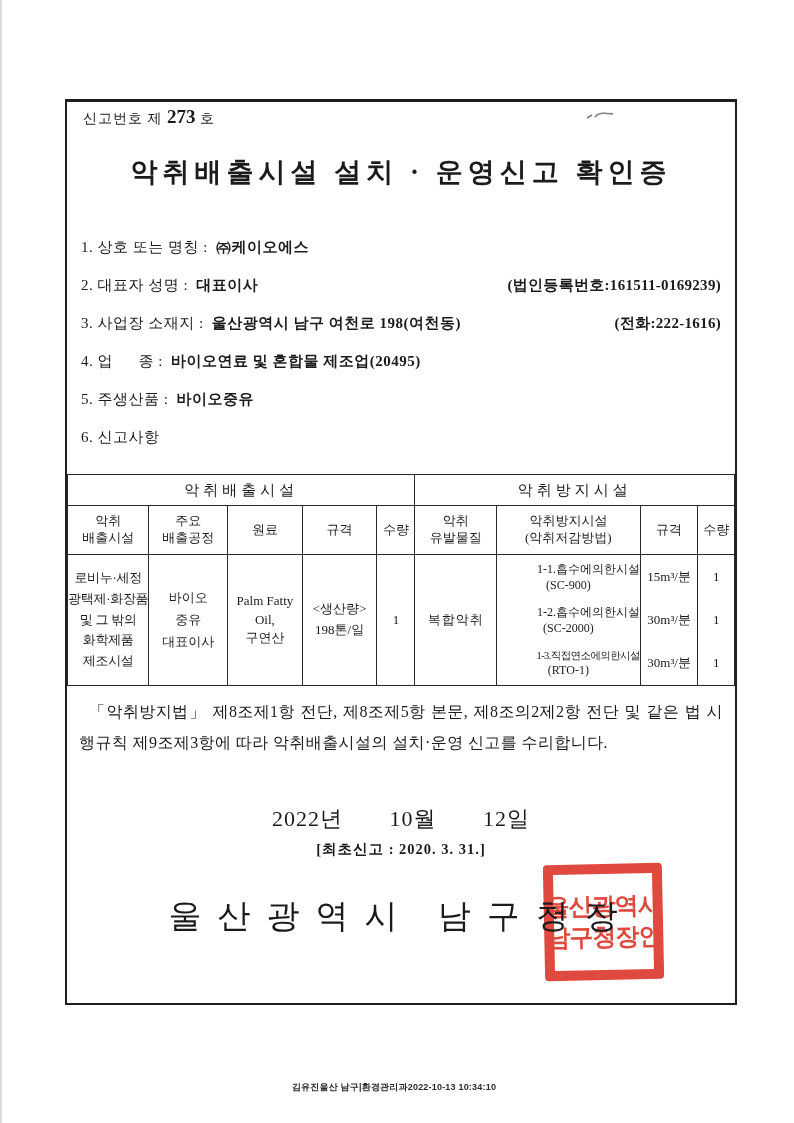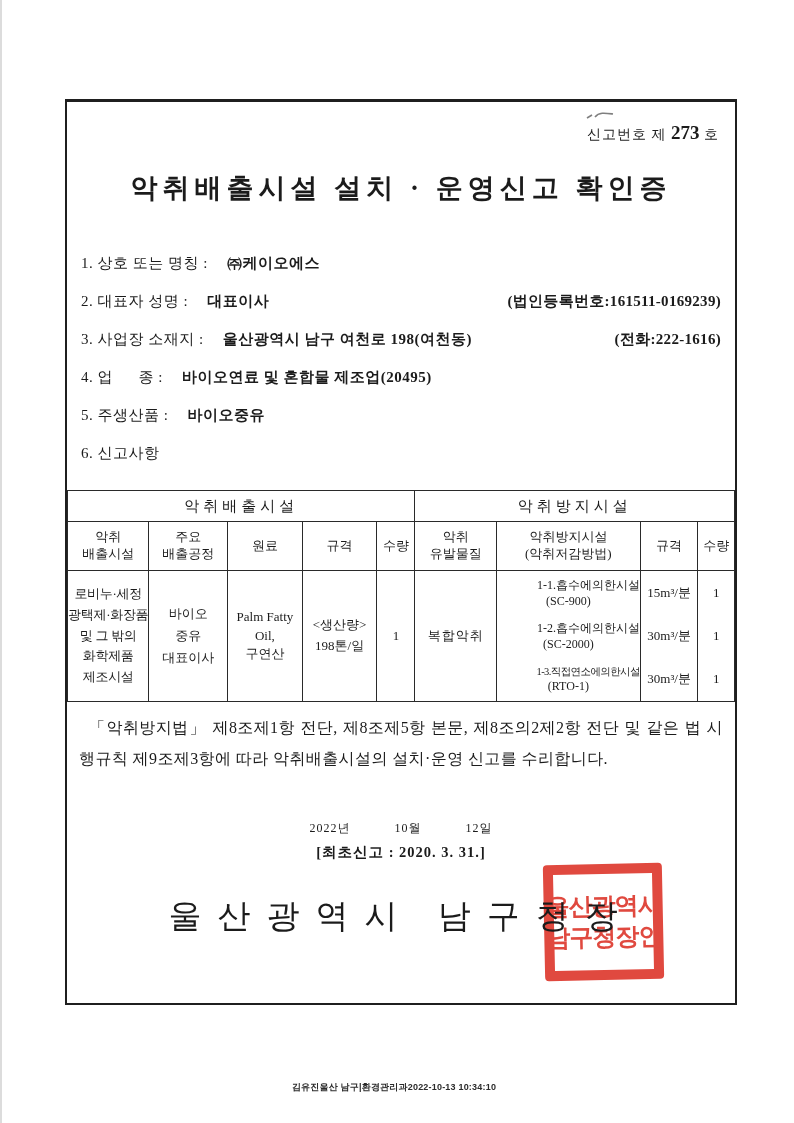--- a/index.html
+++ b/index.html
@@ -6,29 +6,29 @@
   .page{
     position:relative;width:794px;height:1123px;background:#ffffff;
     font-family:"Liberation Serif","DejaVu Serif",serif;color:#1b1b1b;
     overflow:hidden;margin:0 auto;
   }
   .scan-edge{position:absolute;left:0;top:0;width:2px;height:100%;background:#dcdcdc;}
   .frame{
     position:absolute;left:65px;top:99px;width:672px;height:906px;
     border:2px solid #1f1f1f;border-top-width:3px;box-sizing:border-box;
   }
-  .report-no{margin:20px 16px 0;font-size:14px;letter-spacing:1px;text-align:right;}
+  .report-no{margin:4px 16px 0;font-size:14px;letter-spacing:1px;}
   .report-no .num{font-size:19px;font-weight:700;letter-spacing:0;}
   .pen-mark{position:absolute;right:120px;top:6px;opacity:.75;}
   .title{
     margin:26px 0 0;text-align:center;font-size:27px;font-weight:700;
     letter-spacing:5px;white-space:nowrap;
   }
   .items{margin:48px 14px 0;}
-  .item{display:flex;align-items:baseline;height:38px;font-size:15px;gap:11px;}
+  .item{display:flex;align-items:baseline;height:38px;font-size:15px;}
   .item .label{white-space:pre;letter-spacing:.5px;}
   .item .value{font-weight:700;margin-left:8px;letter-spacing:.5px;}
   .item .extra{font-weight:700;margin-left:auto;letter-spacing:.3px;}
   table.facility{
     width:100%;border-collapse:collapse;table-layout:fixed;margin-top:8px;
   }
   table.facility th,table.facility td{
     border:1px solid #2a2a2a;padding:0;text-align:center;vertical-align:middle;
     font-weight:400;
   }
@@ -45,21 +45,21 @@
   .prev-stack{display:flex;flex-direction:column;height:130px;}
   .prev-stack>div{flex:1;display:flex;flex-direction:column;justify-content:center;}
   .prev-name{font-size:12px;text-align:right;padding-left:4px;white-space:nowrap;}
   .prev-name.condensed{font-size:10.5px;letter-spacing:-0.6px;}
   .prev-model{font-size:12px;text-align:center;}
   .prev-val{font-size:13px;text-align:center;}
   .legal{
     margin:10px 12px 0;font-size:16px;line-height:1.95;text-align:justify;
     text-indent:10px;letter-spacing:.4px;
   }
-  .date-line{margin-top:46px;text-align:center;font-size:12px;letter-spacing:1px;}
+  .date-line{margin-top:46px;text-align:center;font-size:22px;letter-spacing:1px;}
   .date-line span{margin:0 20px;}
   .initial{margin-top:6px;text-align:center;font-size:14.5px;font-weight:700;letter-spacing:1px;}
   .issuer{
     position:absolute;left:0;right:0;top:792px;text-align:center;
     font-size:33px;letter-spacing:16px;z-index:2;white-space:nowrap;
   }
   .seal{
     position:absolute;left:477px;top:762px;width:99px;height:96px;
     border:10px solid #e0493f;border-radius:4px;z-index:1;
     display:flex;flex-direction:column;align-items:center;justify-content:center;

